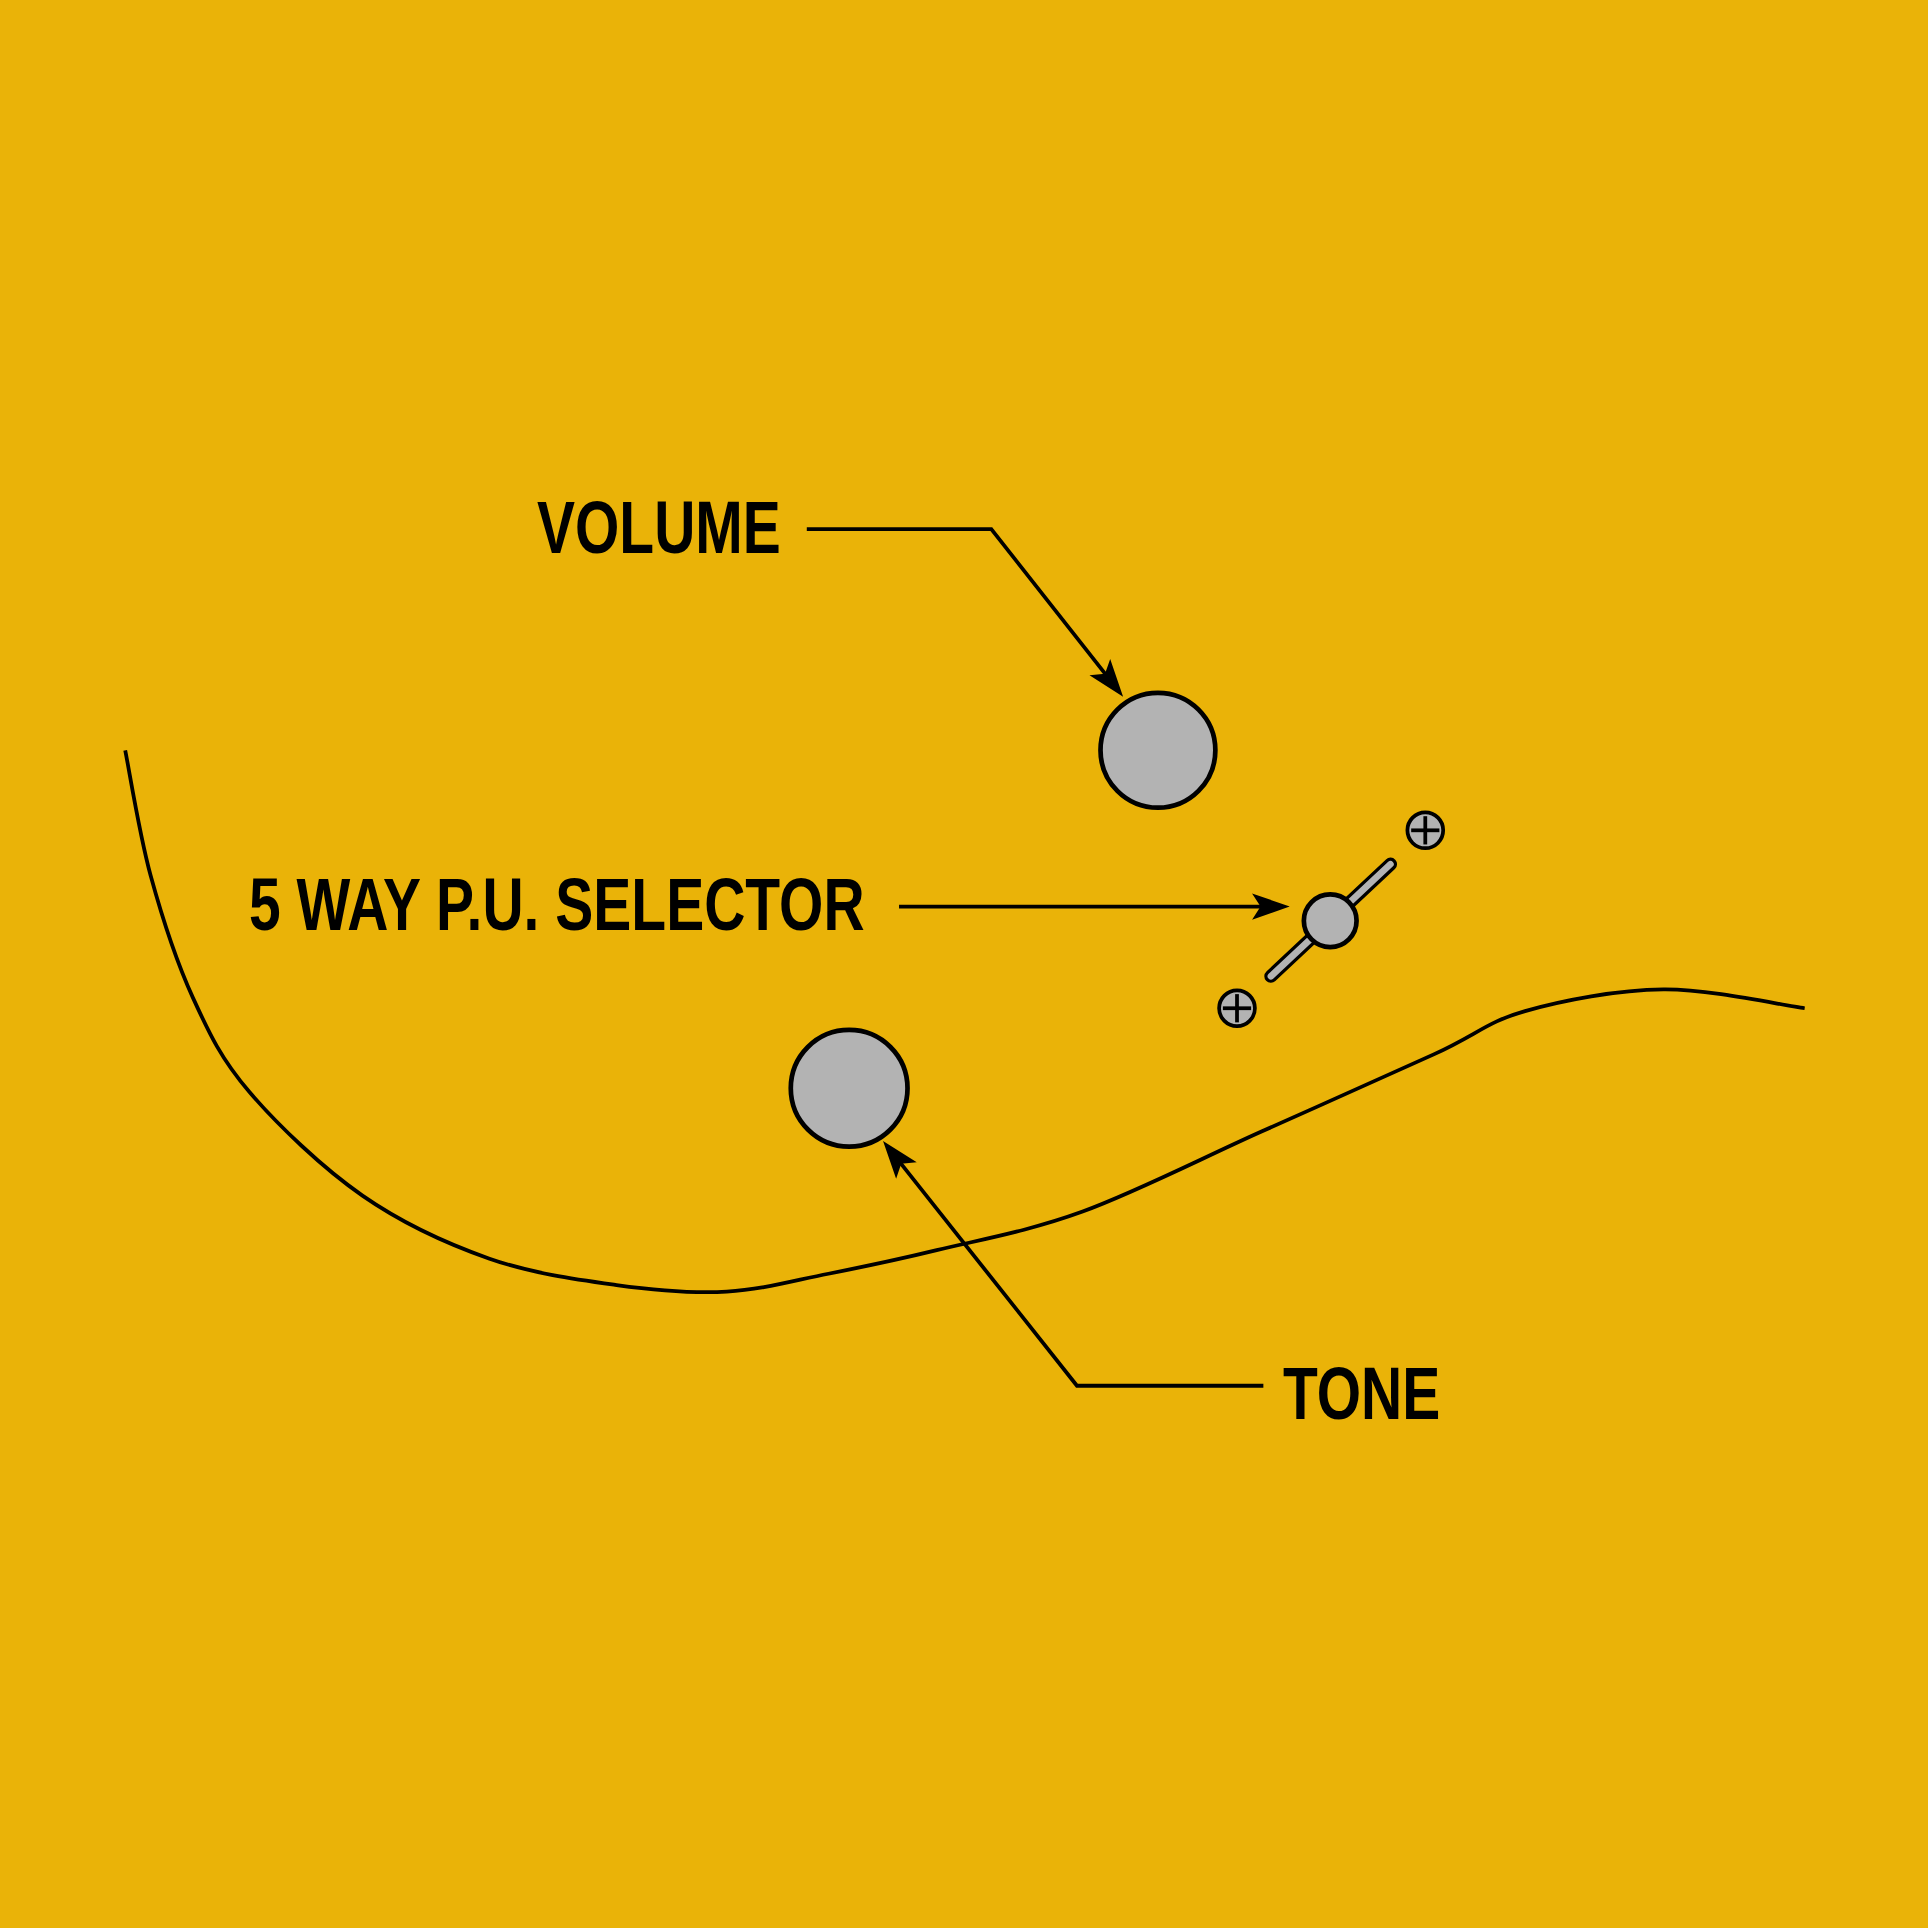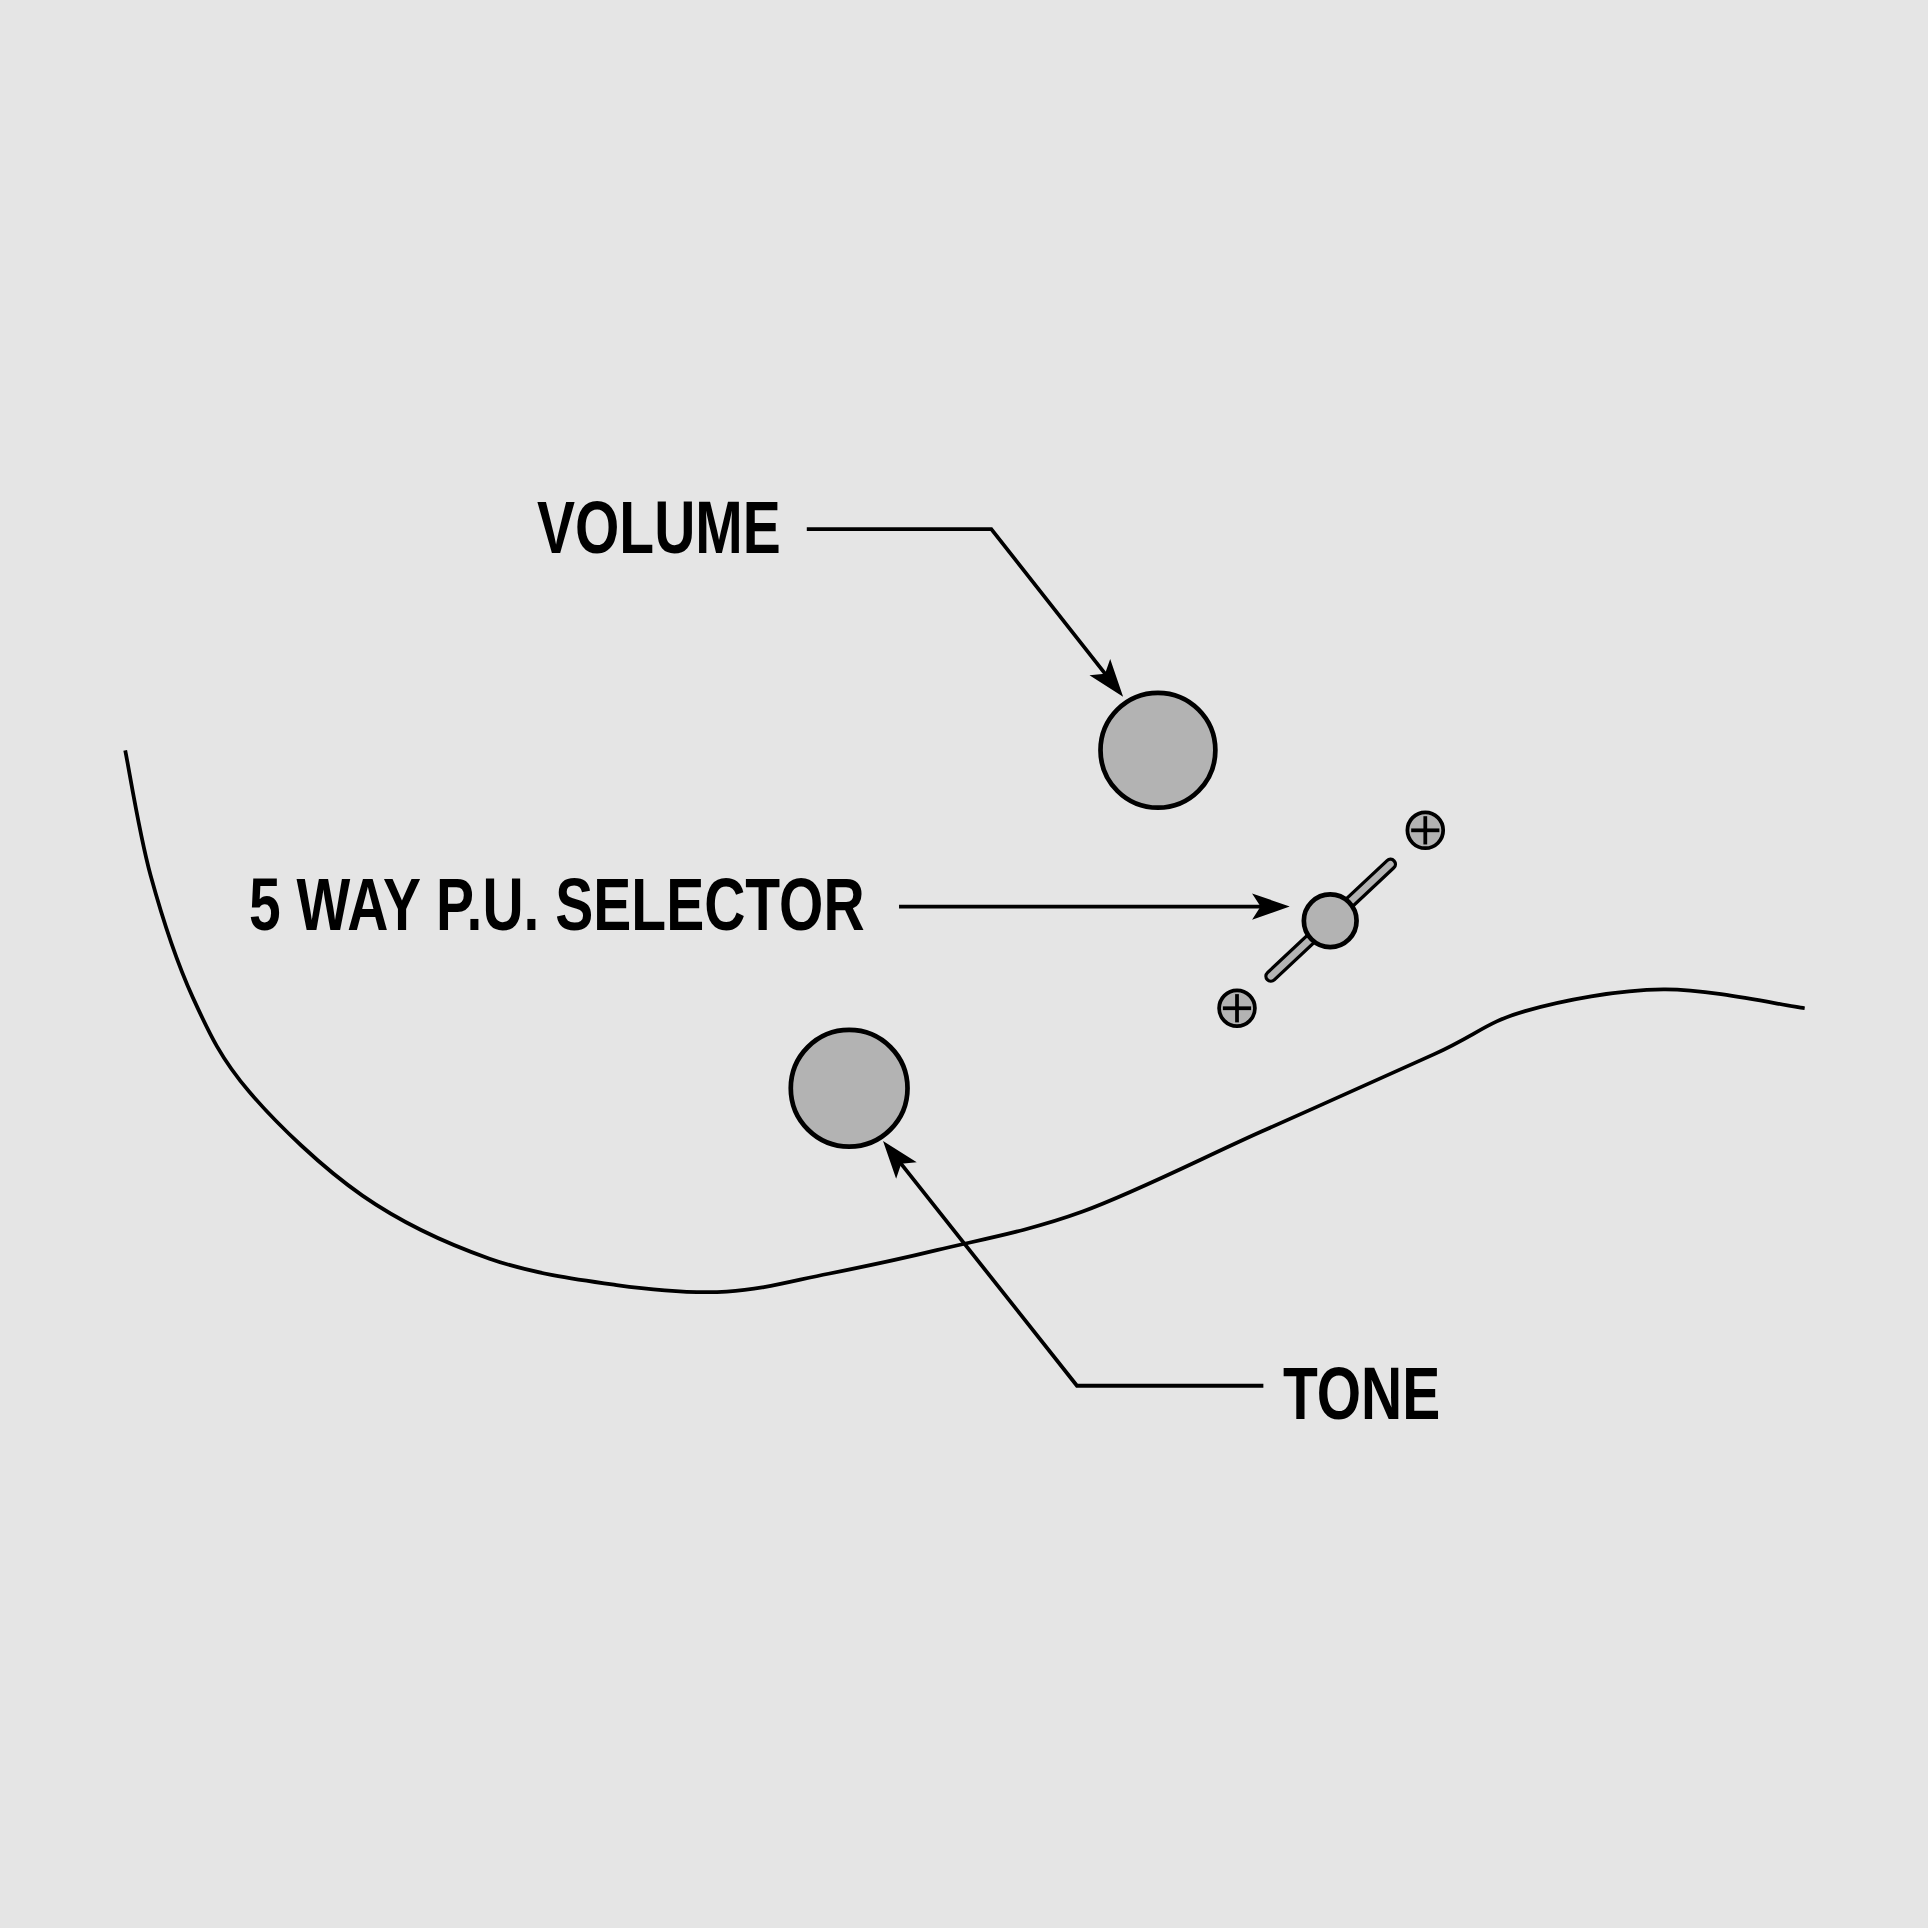--- a/index.html
+++ b/index.html
@@ -4,21 +4,21 @@
 <style>
   html, body {
     margin: 0;
     padding: 0;
     background: #ffffff;
   }
   .stage {
     position: relative;
     width: 1928px;
     height: 1928px;
-    background: #e5e5e5;
+    background: #eab308;
     overflow: hidden;
     font-family: "Liberation Sans", "DejaVu Sans", sans-serif;
   }
   svg.art {
     position: absolute;
     left: 0;
     top: 0;
   }
   .label {
     position: absolute;

